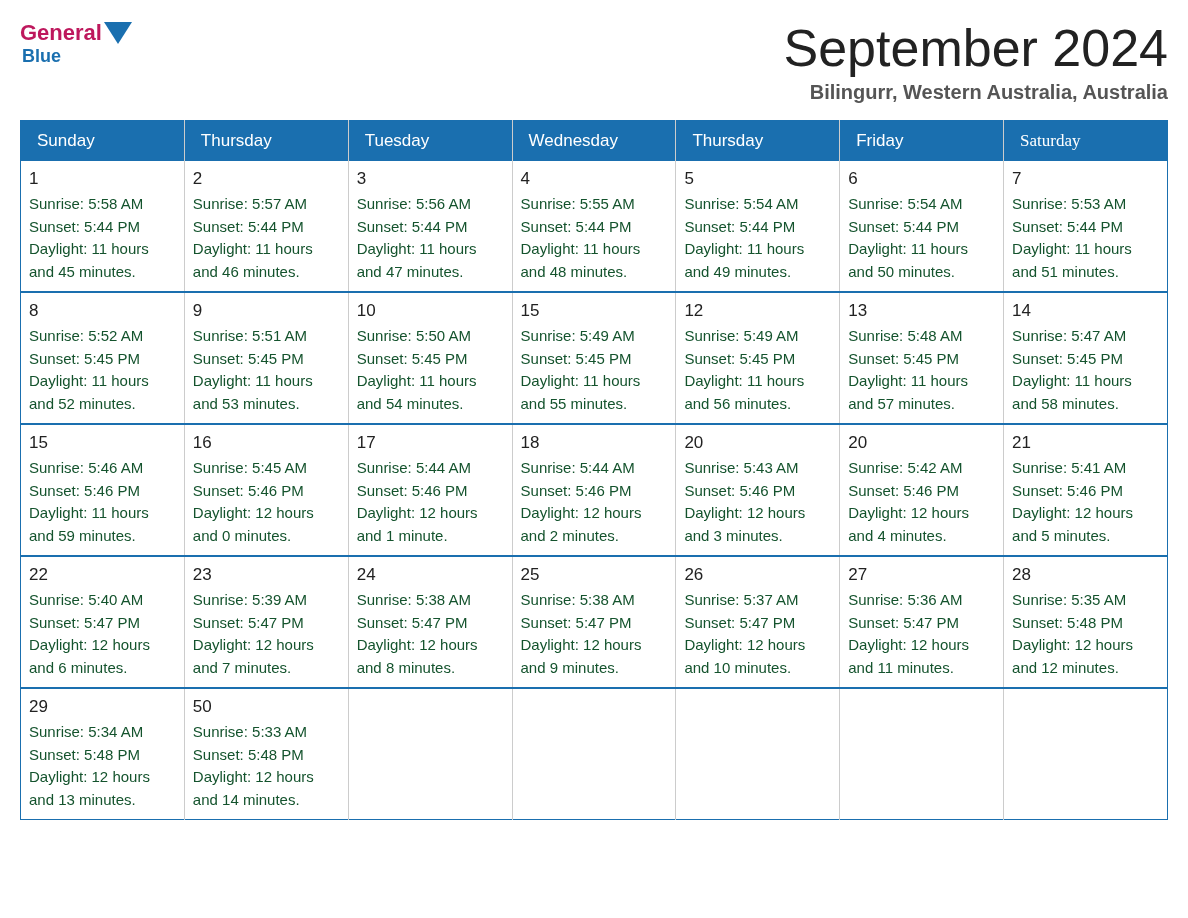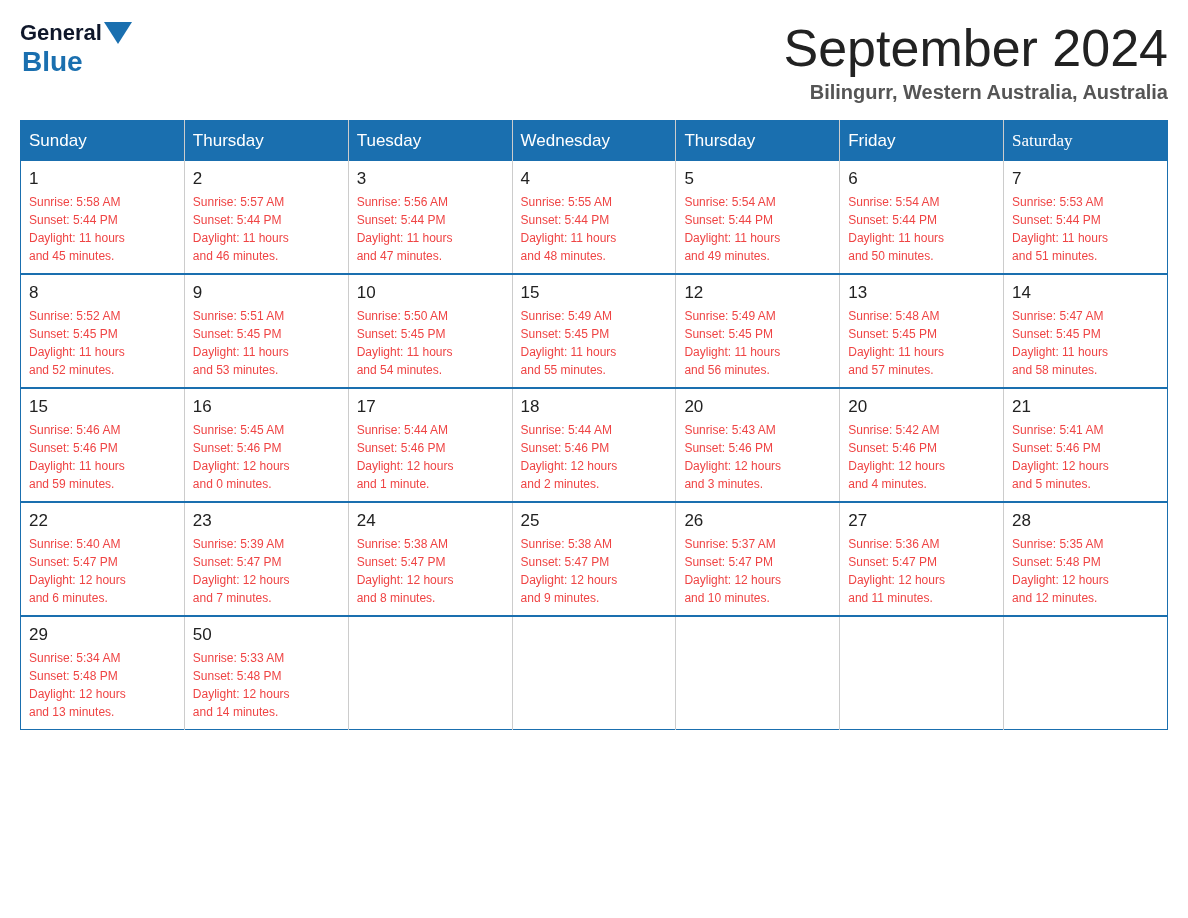--- a/index.html
+++ b/index.html
@@ -17,21 +17,21 @@
       margin-bottom: 16px;
     }
     .logo {
       display: flex;
       align-items: center;
       gap: 4px;
     }
     .logo-text {
       font-size: 22px;
       font-weight: bold;
-      color: #0f172a;
+      color: #be185d;
     }
     .title-block {
       text-align: right;
       margin-left: 12px;
     }
     .month-title {
       font-size: 52px;
       font-weight: 300;
       color: #222;
       line-height: 1.1;
@@ -43,21 +43,21 @@
       font-weight: bold;
     }
     .calendar {
       width: 100%;
       border-collapse: collapse;
       border: 1px solid #1a6faf;
     }
     .calendar th {
       background-color: #1a6faf;
       color: #fff;
-      padding: 10px 8px;
+      padding: 10px 16px;
       text-align: left;
       font-size: 17px;
       font-weight: normal;
       border-right: 1px solid #ccc;
     }
     .calendar th:last-child {
       border-right: none;
       font-family: Liberation Serif, serif;
     }
     .calendar td {
@@ -76,41 +76,41 @@
     .calendar tr:last-child td {
       border-bottom: none;
     }
     .day-number {
       font-size: 17px;
       color: #222;
       display: block;
       margin-bottom: 4px;
     }
     .cell-info {
-      font-size: 12px;
+      font-size: 15px;
       line-height: 1.5;
-      color: #ef4444;
+      color: #14532d;
     }
     .empty-cell {
       background: #fff;
     }
   </style>
 </head>
 <body>
 
 <div class="header">
   <div class="logo">
     <div style="display:flex; flex-direction:column; align-items:flex-start;">
       <div style="display:flex; align-items:center;">
         <span class="logo-text">General</span>
         <svg width="28" height="22" viewBox="0 0 28 22" style="margin-left:2px;">
           <polygon points="0,0 28,0 14,22" fill="#1a6faf"></polygon>
         </svg>
       </div>
-      <span style="color:#1a6faf; font-size:28px; font-weight:bold; margin-left:2px;">Blue</span>
+      <span style="color:#1a6faf; font-size:18px; font-weight:bold; margin-left:2px;">Blue</span>
     </div>
   </div>
   <div class="title-block">
     <div class="month-title">September 2024</div>
     <div class="location">Bilingurr, Western Australia, Australia</div>
   </div>
 </div>
 
 <table class="calendar">
   <thead>

